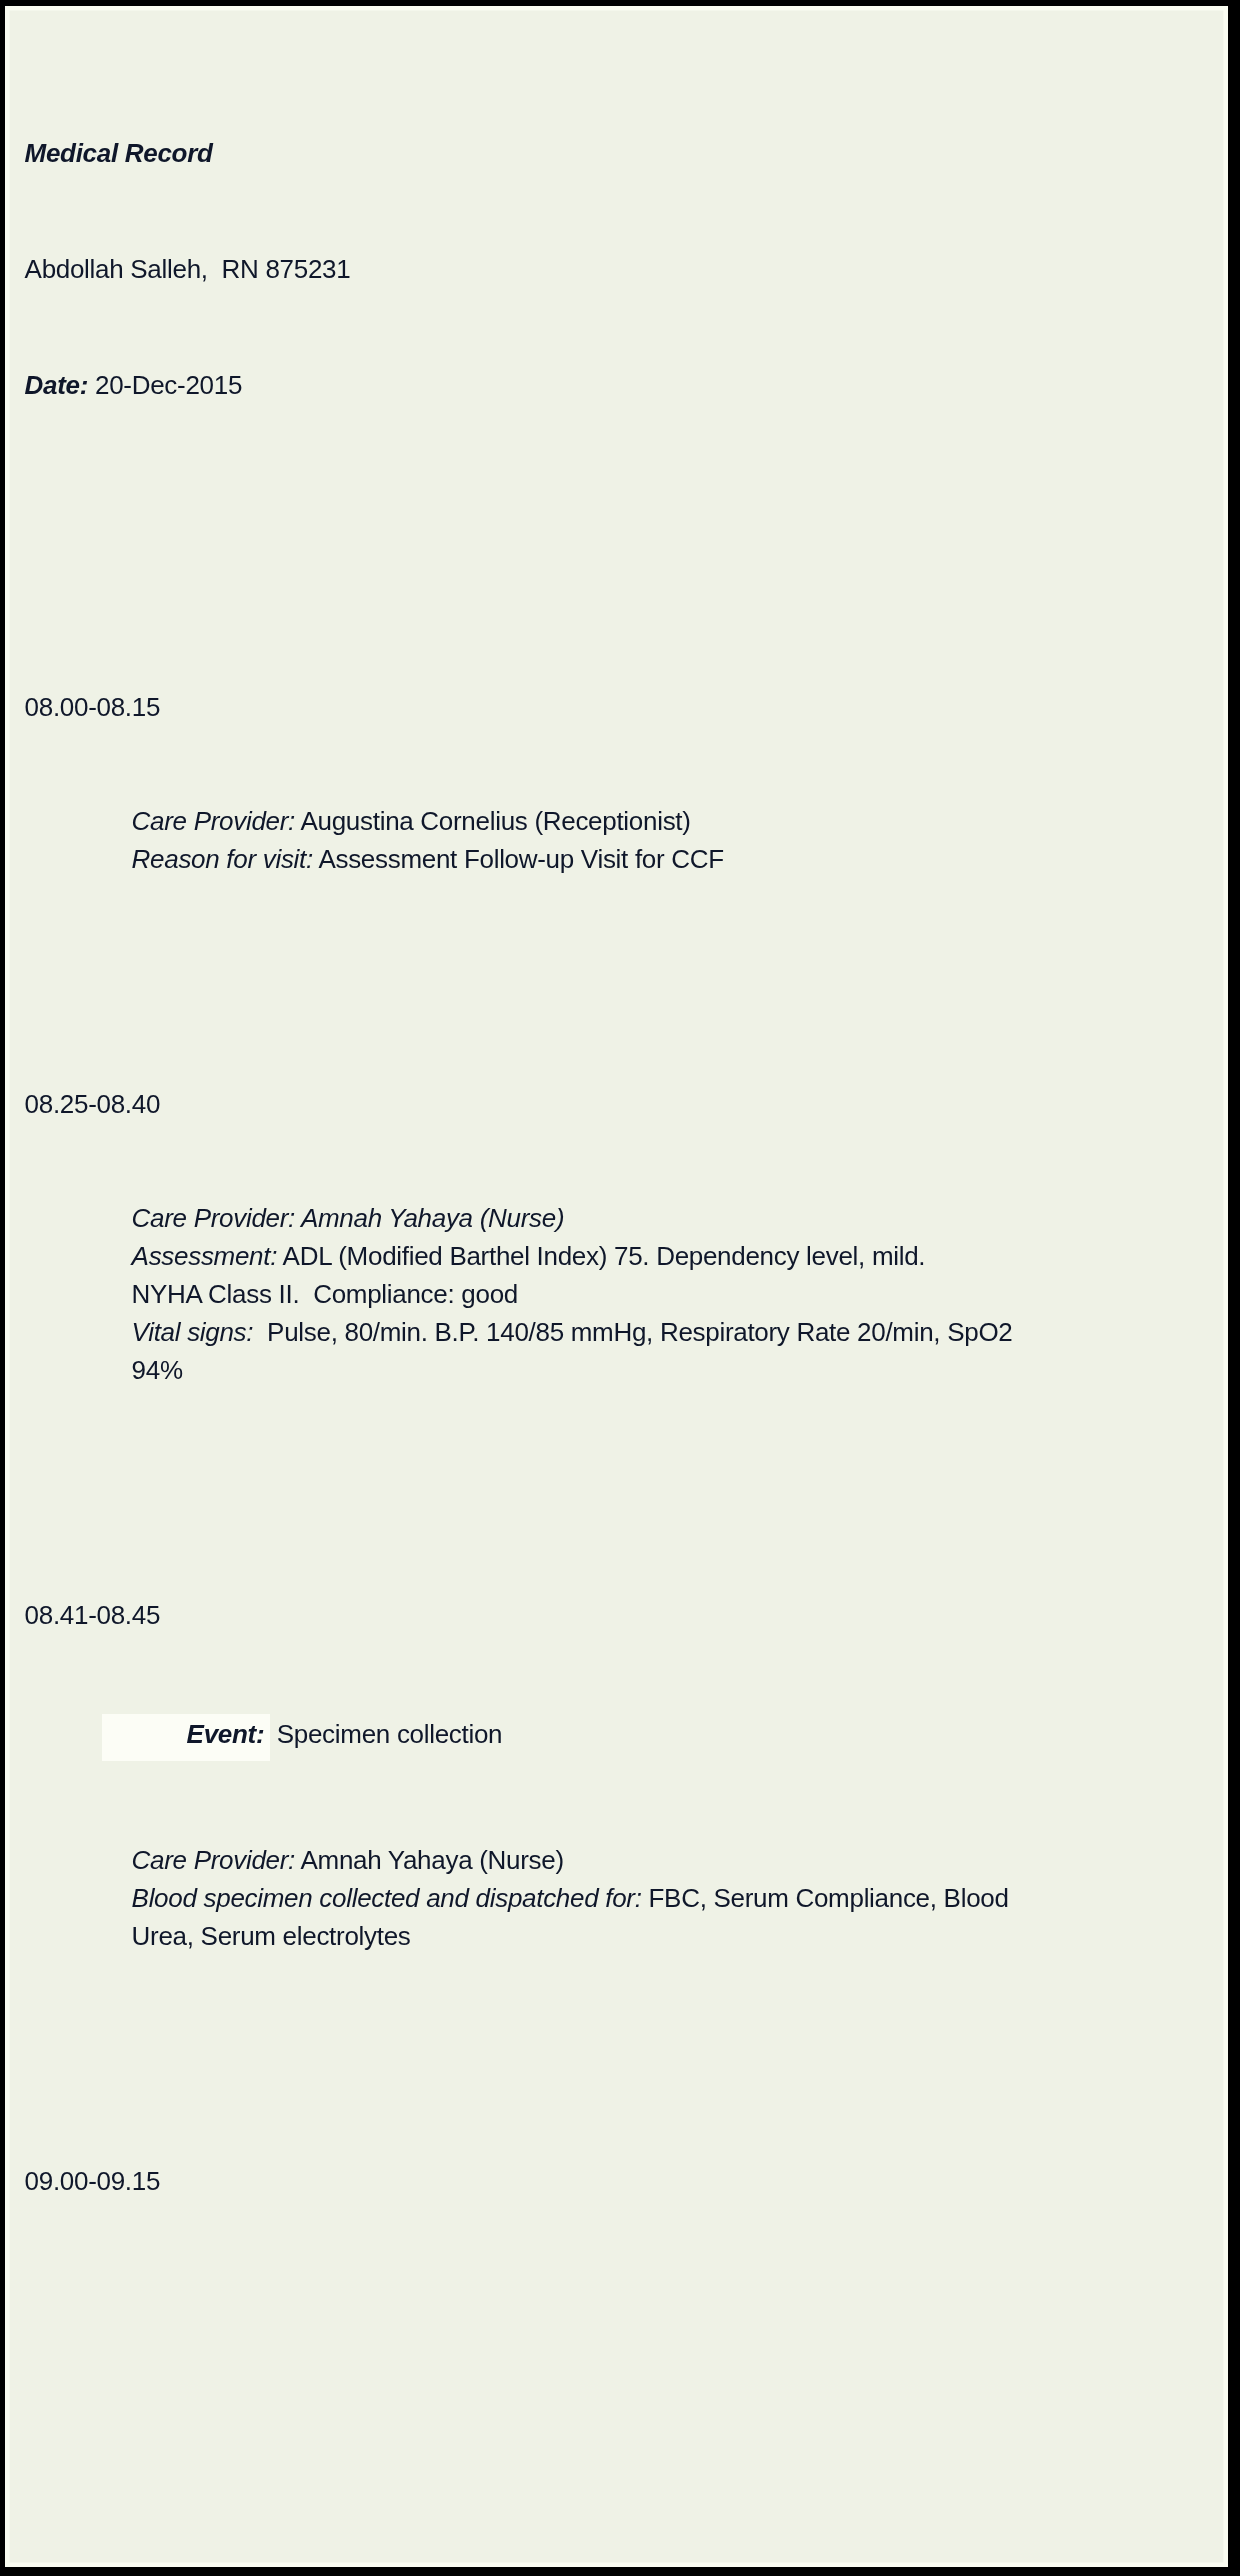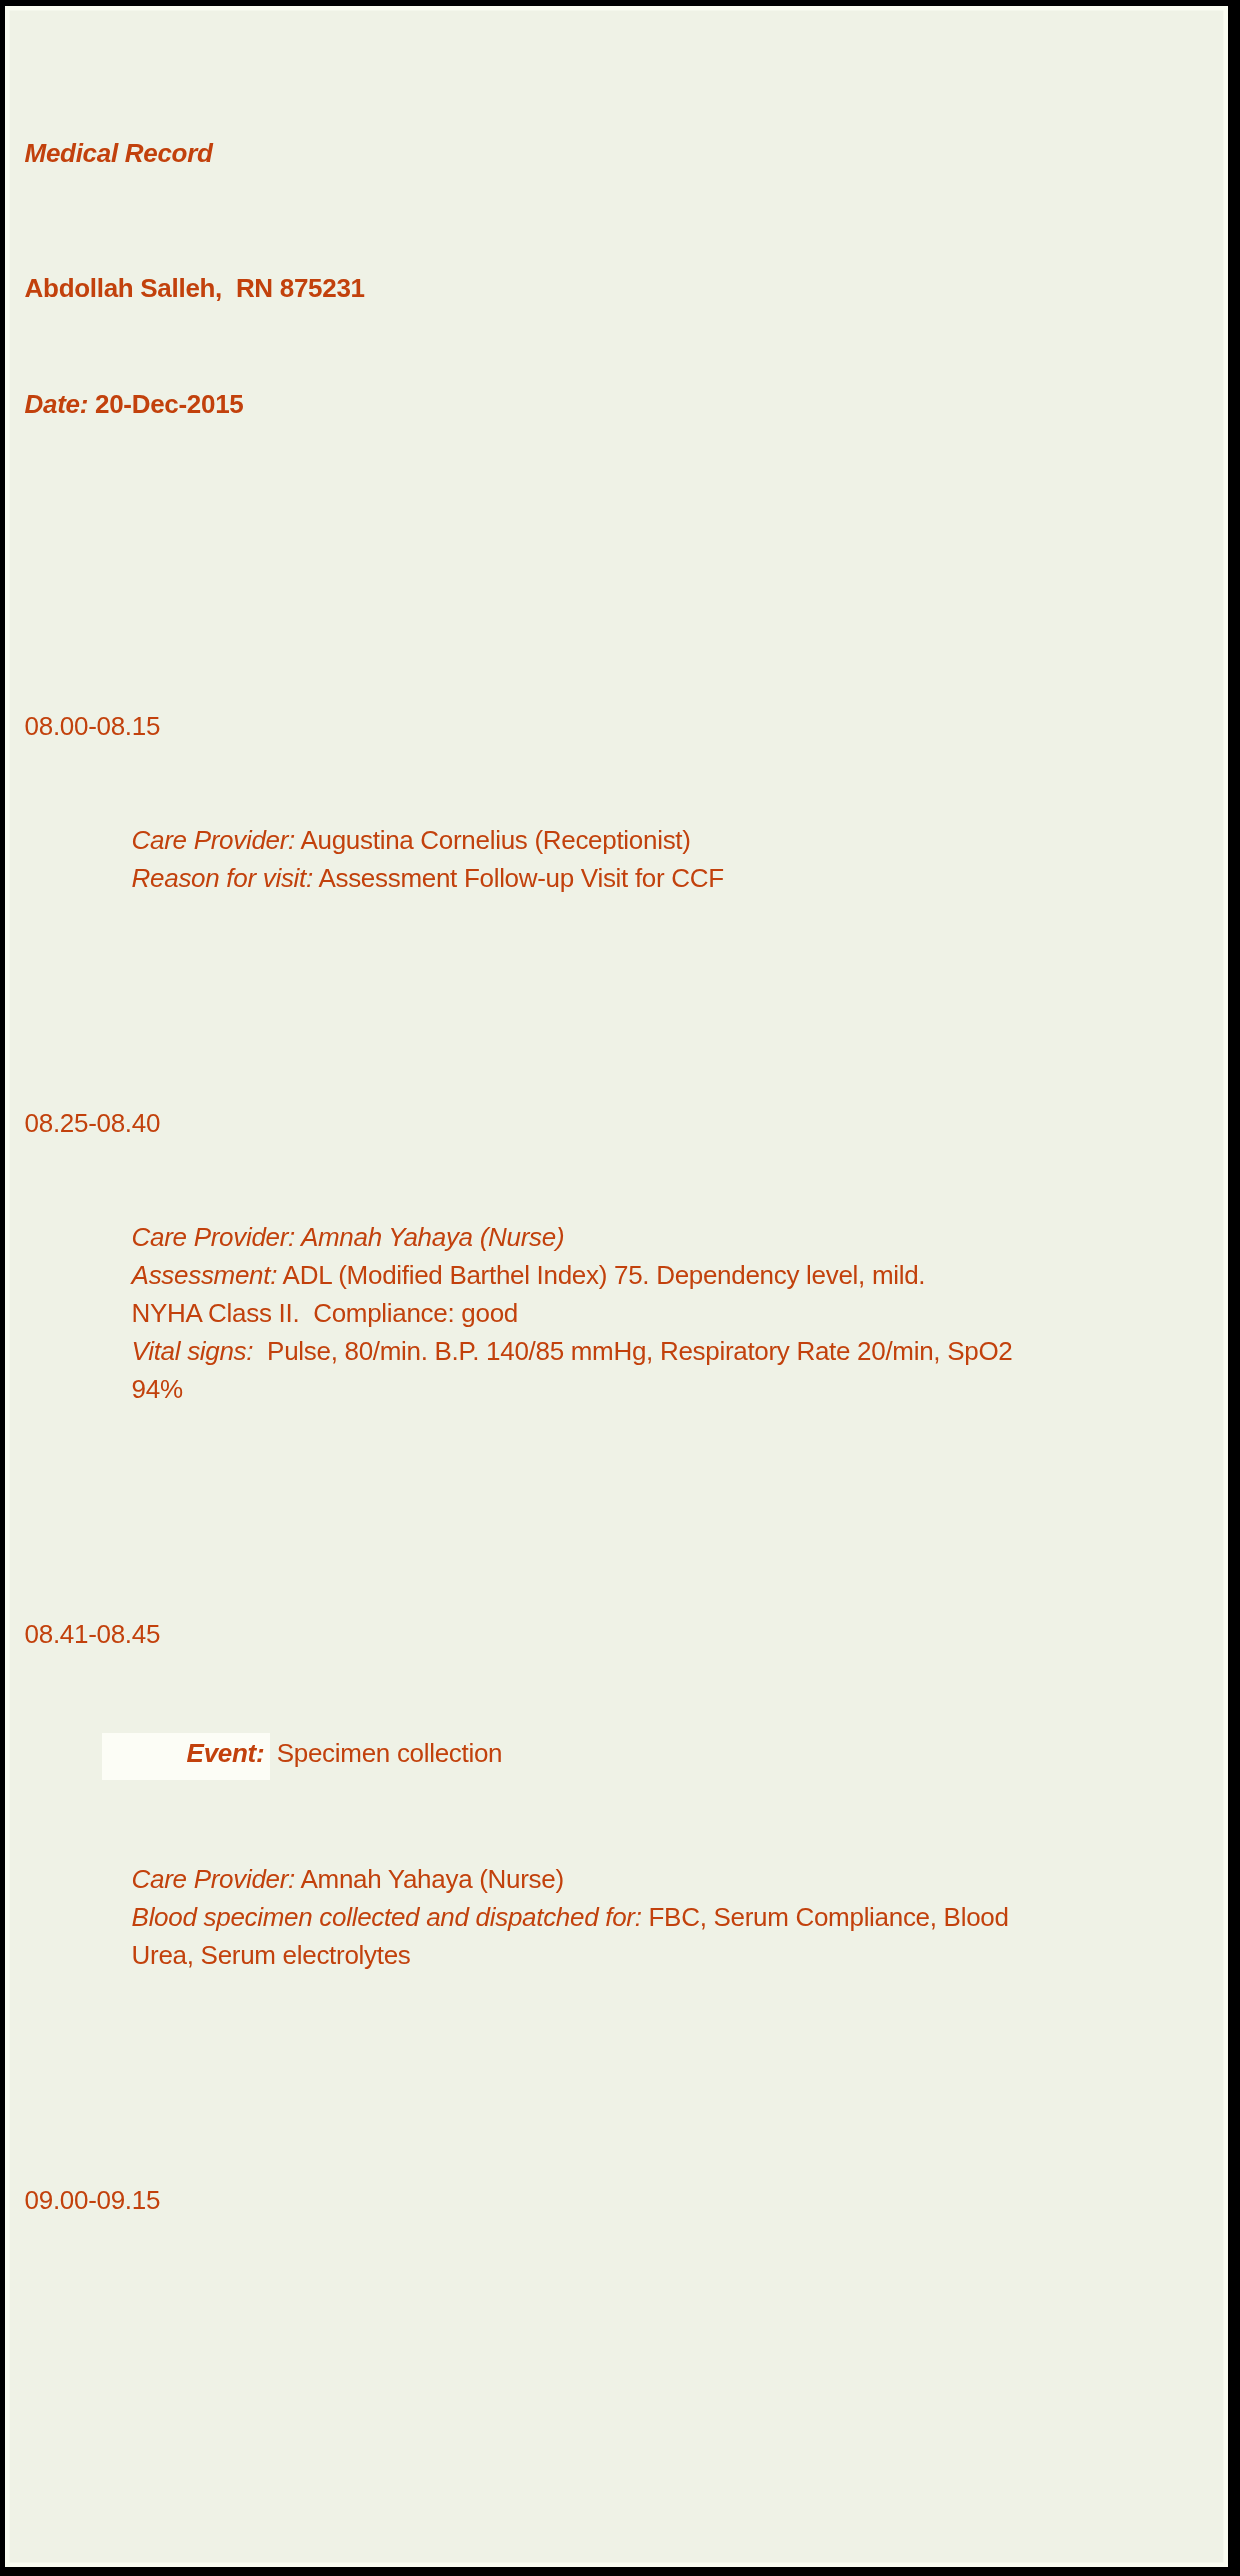--- a/index.html
+++ b/index.html
@@ -13,31 +13,31 @@
     position: absolute; inset: 0;
     border-style: solid; border-color: #000;
     border-width: 6.8px 12.6px 9px 5.1px;
     background: #eff2e6;
     box-shadow: inset 0 0 0 4.6px #fafcf1;
     box-sizing: border-box;
   }
   .page {
     position: absolute; inset: 4.6px;
     padding: 8px 23px 11.4px 15px;
-    color: #c2410c;
+    color: #0f172a;
     font-size: 26px;
     letter-spacing: -0.3px;
     line-height: 38px;
     white-space: pre;
     box-sizing: border-box;
     overflow: hidden;
   }
   .hdr { line-height: 40px; }
   .it  { font-style: italic; }
-  .bd  { font-weight: 700; margin-top: 19px; }
+  .bd  { font-weight: 400; }
   .bi  { font-weight: 700; font-style: italic; }
   .time { margin-top: 17px; line-height: 38px; }
   .event-line { margin: 4.6px 0 3.4px 77px; }
   .event-patch {
     background: #fcfdf6;
     display: inline-block;
     padding: 1.1px 5.7px 8px 85px;
   }
   .event-value { padding-left: 6.8px; }
   .line { margin-left: 107px; }

